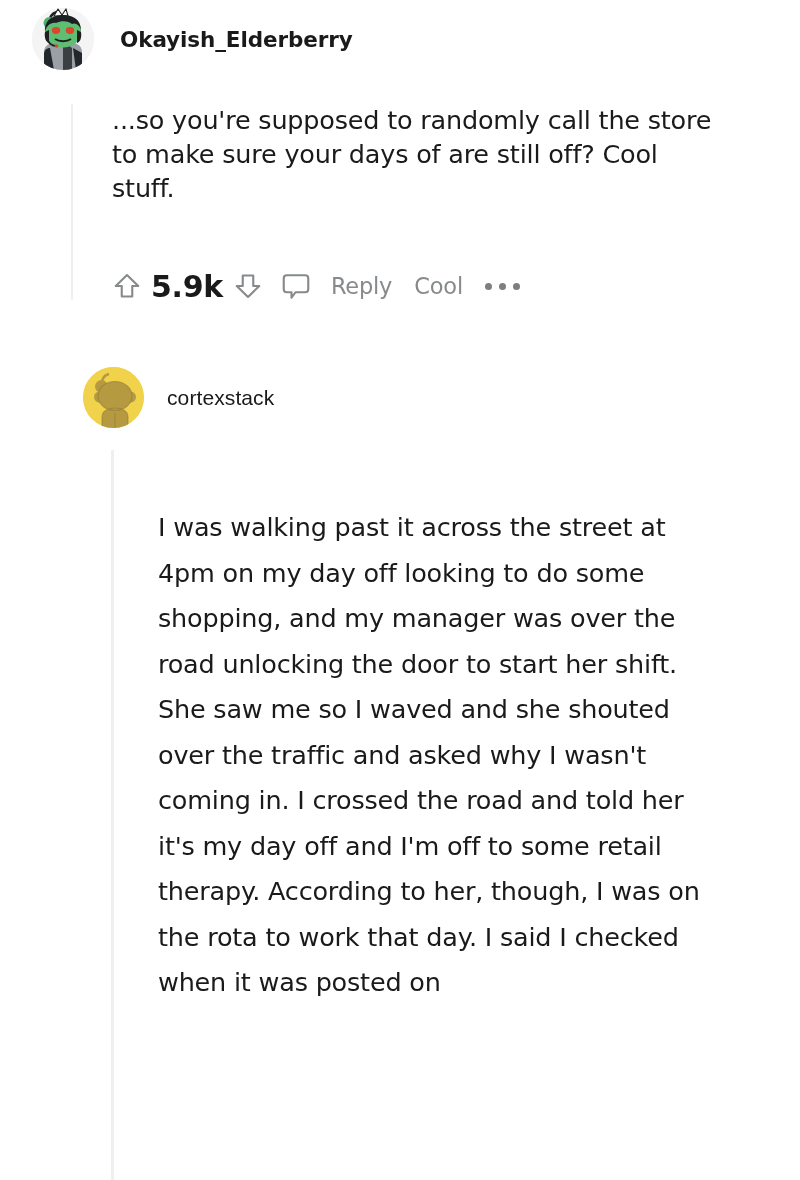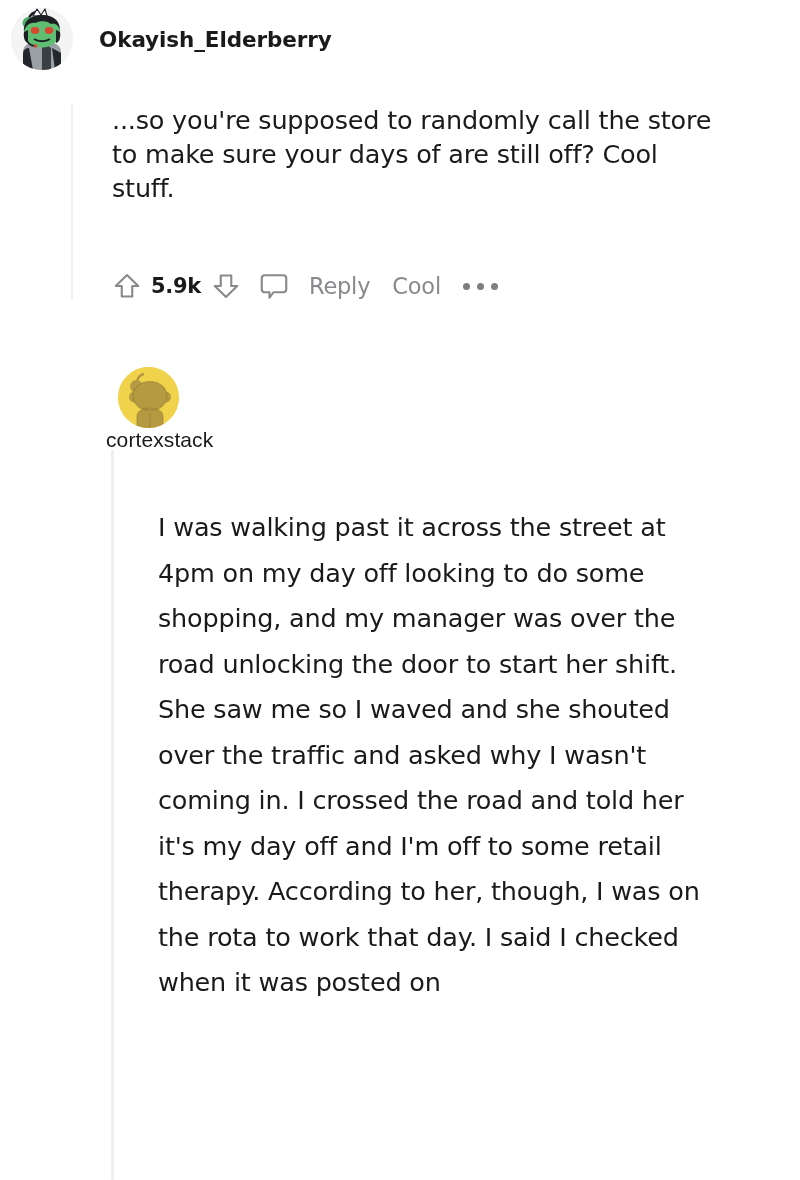--- a/index.html
+++ b/index.html
@@ -9,21 +9,21 @@
     position:relative; overflow:hidden;
     font-family:"DejaVu Sans", sans-serif;
     -webkit-font-smoothing:antialiased;
   }
 
   .thread { position:absolute; inset:0; }
 
   
   .c1 { position:absolute; left:0; top:0; width:800px; }
 
-  .c1-head { position:absolute; left:11px; top:8px; display:flex; align-items:center; }
+  .c1-head { position:absolute; left:32px; top:8px; display:flex; align-items:center; }
   .avatar1 {
     width:62px; height:62px; position:relative; flex:none;
     border-radius:50%; background:#f2f2f2; overflow:visible;
   }
   .c1-name {
     margin-left:26px; font-size:21.5px; font-weight:700;
     color:#1a1a1b; letter-spacing:-0.1px; white-space:nowrap;
     font-family:"DejaVu Sans", sans-serif;
   }
 
@@ -38,33 +38,33 @@
     letter-spacing:-0.2px;
     font-family:"DejaVu Sans", sans-serif;
   }
 
   .c1-actions {
     position:absolute; left:112px; top:263px;
     display:flex; align-items:center; height:46px;
   }
   .act { display:flex; align-items:center; }
   .score {
-    font-size:21px; font-weight:700; color:#1a1a1b;
+    font-size:30px; font-weight:700; color:#1a1a1b;
     margin:0 10px 0 9px; letter-spacing:-0.3px;
   }
   .act-lbl {
     font-size:22.5px; font-weight:400; color:#878a8c;
     letter-spacing:-0.2px; white-space:nowrap;
   }
   .gap-a { width:18px; } .gap-b { width:20px; } .gap-c { width:22px; }
   .dots { display:flex; align-items:center; gap:7px; }
   .dots i { width:7px; height:7px; border-radius:50%; background:#7c7f81; display:block; }
 
   
-  .c2-head { position:absolute; left:83px; top:367px; display:flex; align-items:center;flex-direction:column; }
+  .c2-head { position:absolute; left:83px; top:367px; display:flex; align-items:center; }
   .avatar2 {
     width:61px; height:61px; flex:none; border-radius:50%;
     background:#f0d24b; position:relative; overflow:hidden;
   }
   .c2-name {
     margin-left:23px; font-size:21px; font-weight:400;
     color:#1a1a1b; letter-spacing:0.1px; white-space:nowrap;
     font-family:"Liberation Sans", sans-serif;
   }
   .c2-meta {

